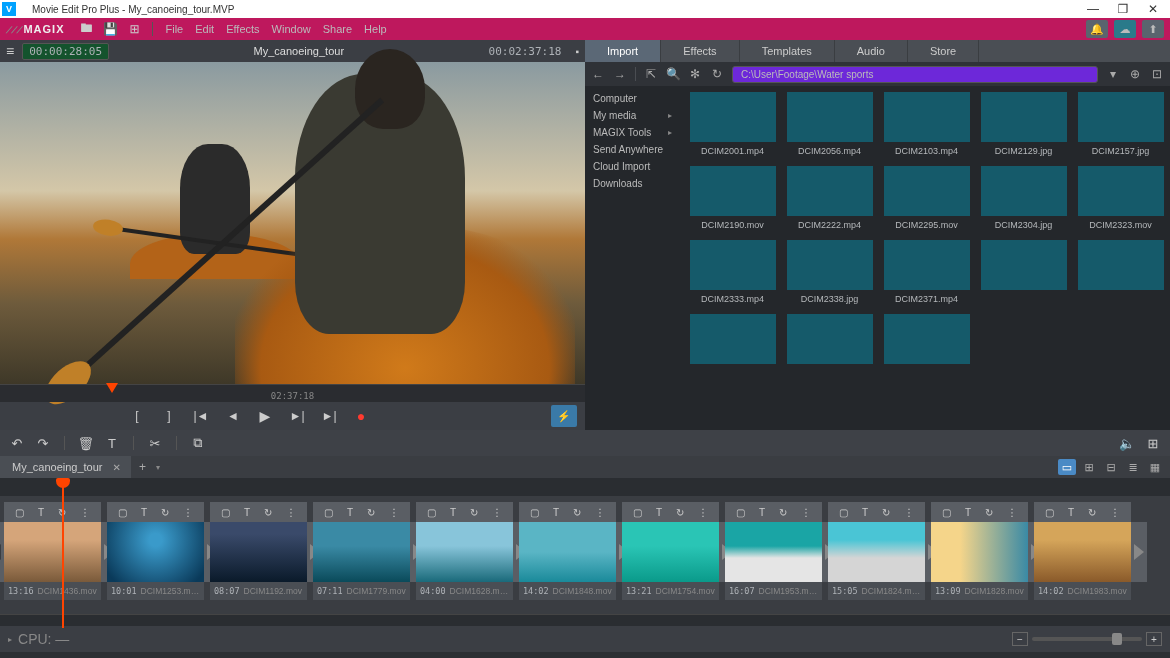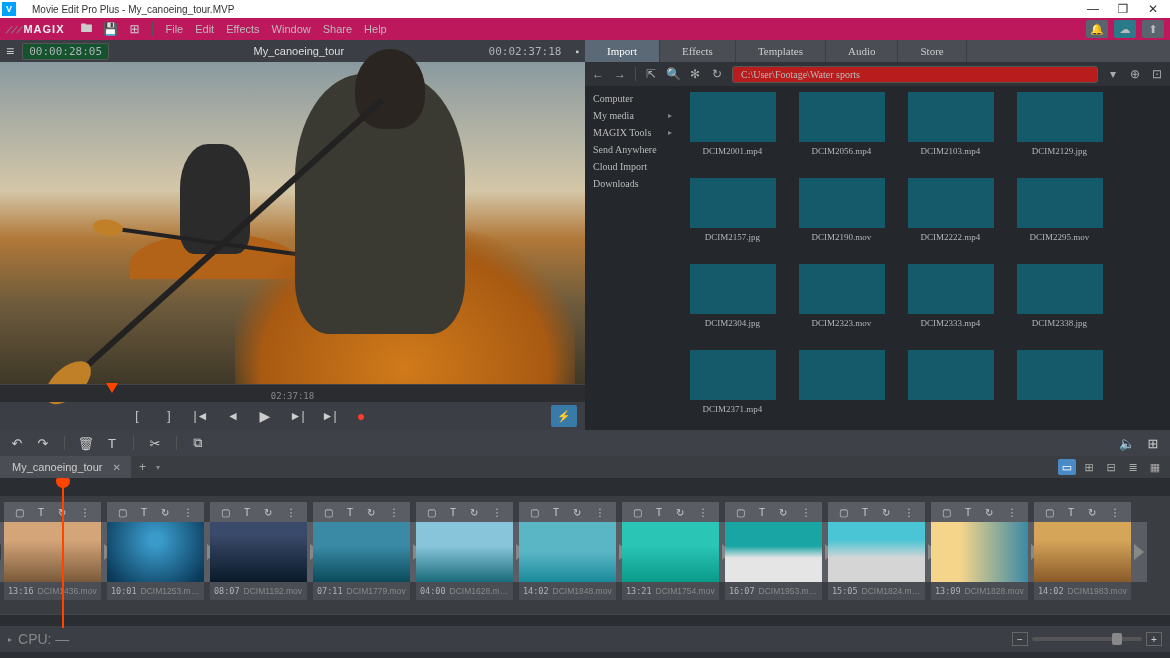--- a/index.html
+++ b/index.html
@@ -19,21 +19,21 @@
 .menubar .tbicon { width: 18px; text-align: center; font-size: 12px; margin: 0 3px; color: #ccc; }
 .menubar .divider { width: 1px; height: 14px; background: #555; margin: 0 6px; }
 .menubar .menuitem { padding: 0 6px; cursor: default; }
 .menubar .right { margin-left: auto; display: flex; align-items: center; gap: 6px; }
 .menubar .right .bicon { width: 22px; height: 18px; background: #5a646e; border-radius: 2px; display: flex; align-items: center; justify-content: center; font-size: 11px; }
 .menubar .right .bicon.hl { background: #2a7a8a; }
 
 
 .main { display: flex; height: 390px; }
 .left-pane { width: 585px; background: #1e2023; display: flex; flex-direction: column; }
-.right-pane { width: 585px; background: #24272b; display: flex; flex-direction: column; font-family: Liberation Serif, serif; }
+.right-pane { width: 585px; background: #24272b; display: flex; flex-direction: column; }
 
 
 .viewer-header { height: 22px; background: #3b3e44; display: flex; align-items: center; padding: 0 6px; gap: 8px; }
 .viewer-header .menuicon { font-size: 14px; }
 .viewer-header .timebox { background: #14532d; border: 1px solid #555; border-radius: 2px; padding: 1px 6px; color: #aeb2b7; font-family: monospace; }
 .viewer-header .proj-title { flex: 1; text-align: center; color: #ddd; }
 .viewer-header .endtime { font-family: monospace; color: #aeb2b7; }
 .viewer-header .lock { margin-left: 6px; font-size: 10px; }
 
 
@@ -66,30 +66,30 @@
 
 
 .media-tabs { height: 22px; background: #4a4e54; display: flex; }
 .media-tabs .mtab { padding: 0 22px; display: flex; align-items: center; border-right: 1px solid #3a3d41; color: #ccc; cursor: default; }
 .media-tabs .mtab.active { background: #5b6876; color: #fff; }
 
 
 .pathbar { height: 24px; background: #2f3237; display: flex; align-items: center; padding: 0 6px; gap: 8px; }
 .pathbar .picon { font-size: 12px; color: #aaa; width: 14px; text-align: center; }
 .pathbar .vdiv { width: 1px; height: 14px; background: #4a4d52; }
-.pathbar .path-input { flex: 1; background: #b91c1c; border: 1px solid #555; border-radius: 3px; padding: 2px 8px; color: #bbb; font-size: 10px; }
+.pathbar .path-input { flex: 1; background: #6d28d9; border: 1px solid #555; border-radius: 3px; padding: 2px 8px; color: #bbb; font-size: 10px; }
 .pathbar .ricons { display: flex; gap: 8px; }
 
 
 .media-body { flex: 1; display: flex; overflow: hidden; }
 .folder-tree { width: 95px; background: #24272b; padding: 4px 0; }
 .folder-tree .fitem { padding: 3px 8px; color: #bbb; font-size: 10px; cursor: default; display: flex; align-items: center; }
 .folder-tree .fitem .chev { margin-left: auto; font-size: 8px; color: #888; }
 
-.media-grid { flex: 1; overflow: hidden; padding: 6px 0 0 6px; display: flex; flex-wrap: wrap; align-content: flex-start; gap: 16px; }
+.media-grid { flex: 1; overflow: hidden; padding: 6px 0 0 6px; display: flex; flex-wrap: wrap; align-content: flex-start; gap: 4px; }
 .media-item { width: 93px; margin: 0 0 6px 0; }
 .media-item .thumb { width: 86px; height: 50px; background: #155a6a; margin: 0 auto; display: block; }
 .media-item .fname { text-align: center; font-size: 9px; color: #b5b8bb; margin-top: 4px; }
 
 
 .th-v1 { background: linear-gradient(to bottom, #c5d5dd 40%, #8a9a98 40%, #6a7870 100%); }
 .th-v2 { background: linear-gradient(to bottom, #6aa8c5 30%, #3a7a60 30%, #7a4a3a 100%); }
 .th-v3 { background: linear-gradient(to bottom, #4aa8da 35%, #2a6a8a 100%); }
 .th-v4 { background: linear-gradient(to bottom, #88c8e5 40%, #2a8a6a 40%, #1a4a3a 100%); }
 .th-v5 { background: linear-gradient(to bottom, #a5d5e0 35%, #0a6a7a 100%); }

